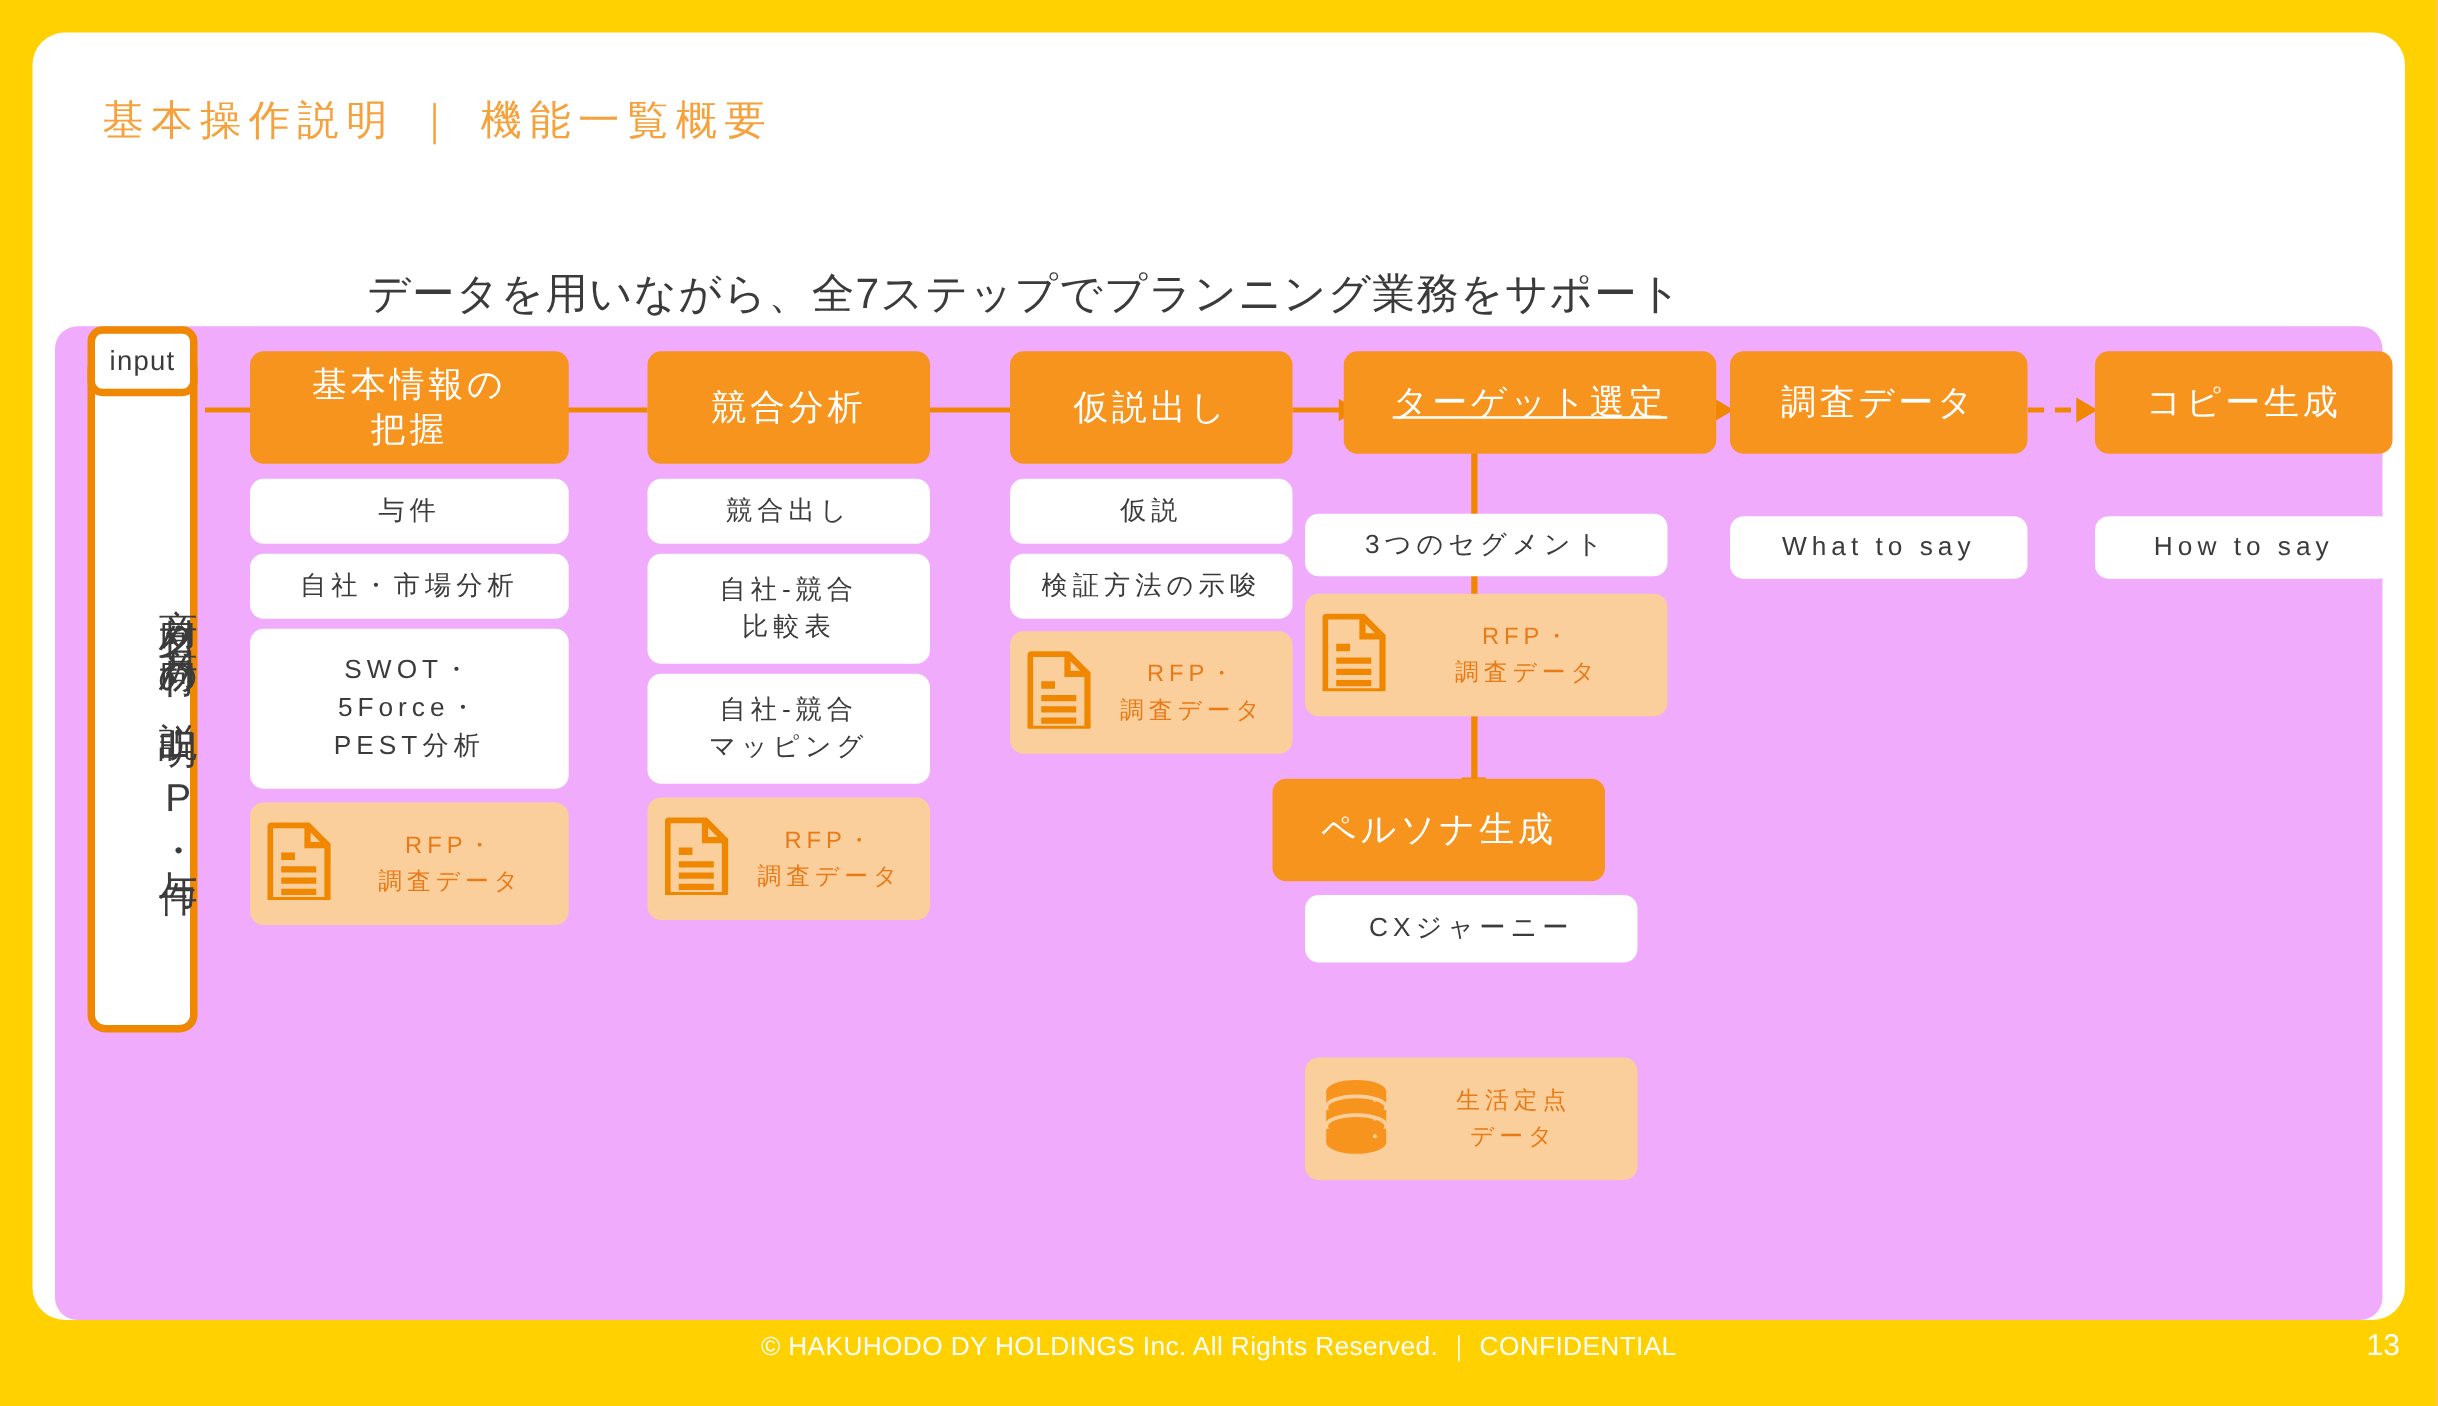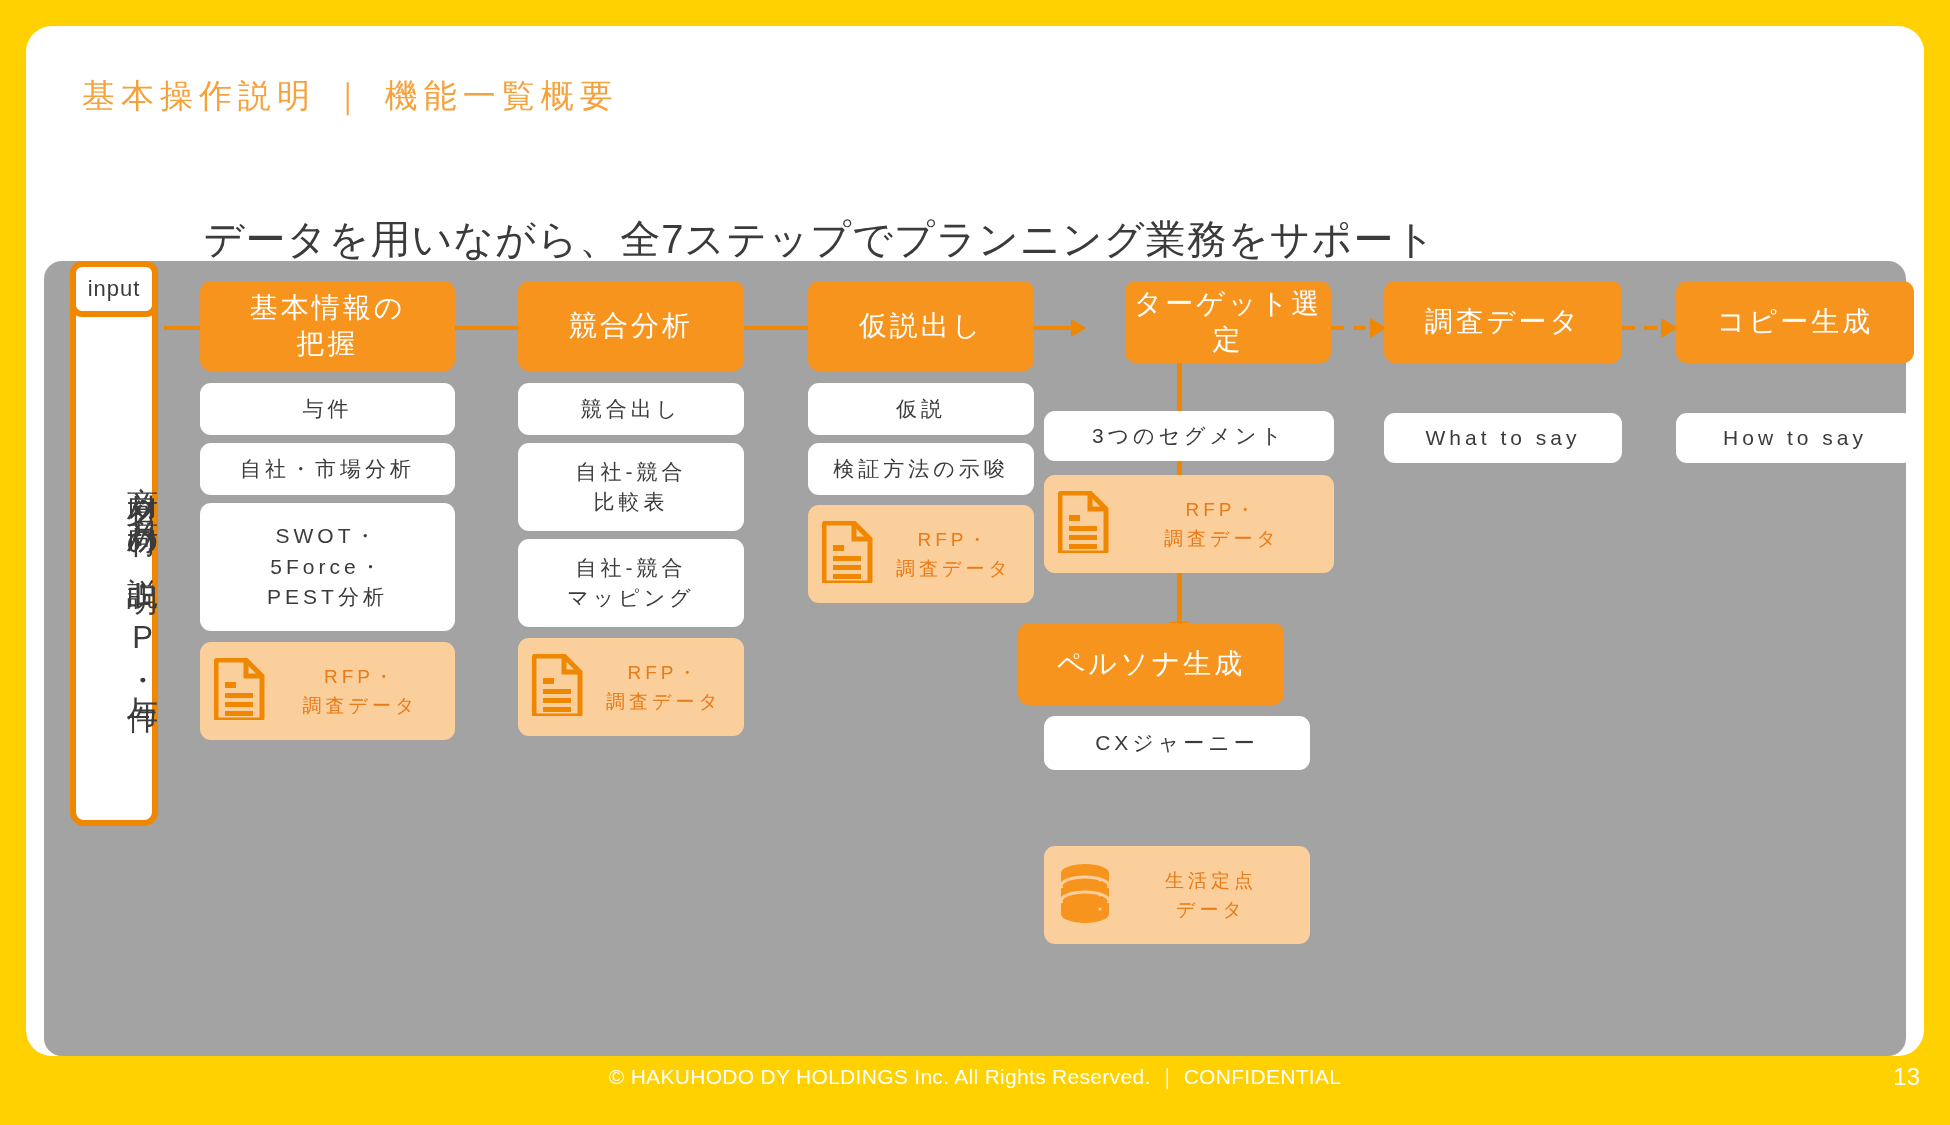--- a/index.html
+++ b/index.html
@@ -39,35 +39,35 @@
     white-space: nowrap;
   }
 
   
   #headline {
     position: absolute;
     left: 0;
     top: 186px;
     width: 1588px;
     text-align: center;
-    font-size: 40px;
+    font-size: 34px;
     color: #3B3B3B;
     letter-spacing: 1px;
     font-weight: 400;
     white-space: nowrap;
   }
 
   
   #diagram-panel {
     position: absolute;
     left: 18px;
     top: 235px;
     width: 1862px;
     height: 795px;
-    background: #a3a3a3;
+    background: #f0abfc;
     border-radius: 18px;
   }
 
   
   .node { position: absolute; }
 
   
   .step-head {
     background: #F7941E;
     border-radius: 11px;
@@ -322,21 +322,21 @@
           <rect x="11" y="24" width="11" height="6" fill="#F08700"></rect>
           <rect x="11" y="35" width="28" height="5" fill="#F08700"></rect>
           <rect x="11" y="44" width="28" height="5" fill="#F08700"></rect>
           <rect x="11" y="53" width="28" height="5" fill="#F08700"></rect>
         </svg>
       </span>
       <span class="dc-label">RFP・
 調査データ</span>
     </div>
 
-    <div class="node step-head" style="left:1081px; top:20px; width:206px; height:82px; white-space:pre-line;">ターゲット選定</div>
+    <div class="node step-head" style="left:1031px; top:20px; width:298px; height:82px; white-space:pre-line;text-decoration:underline;">ターゲット選定</div>
     <div class="node chip" style="left:1000px; top:150px; width:290px; height:50px; white-space:pre-line;">3つのセグメント</div>
     <div class="node data-chip" style="left:1000px; top:214px; width:290px; height:98px;">
       <span class="dc-icon">
         <svg width="52" height="62" viewBox="0 0 52 62" aria-hidden="true">
           <path d="M4 2 h28 l16 16 v42 a2 2 0 0 1 -2 2 H4 a2 2 0 0 1 -2 -2 V4 a2 2 0 0 1 2 -2 z" fill="none" stroke="#F08700" stroke-width="5"></path>
           <path d="M32 2 v16 h16" fill="none" stroke="#F08700" stroke-width="5"></path>
           <rect x="11" y="24" width="11" height="6" fill="#F08700"></rect>
           <rect x="11" y="35" width="28" height="5" fill="#F08700"></rect>
           <rect x="11" y="44" width="28" height="5" fill="#F08700"></rect>
           <rect x="11" y="53" width="28" height="5" fill="#F08700"></rect>

